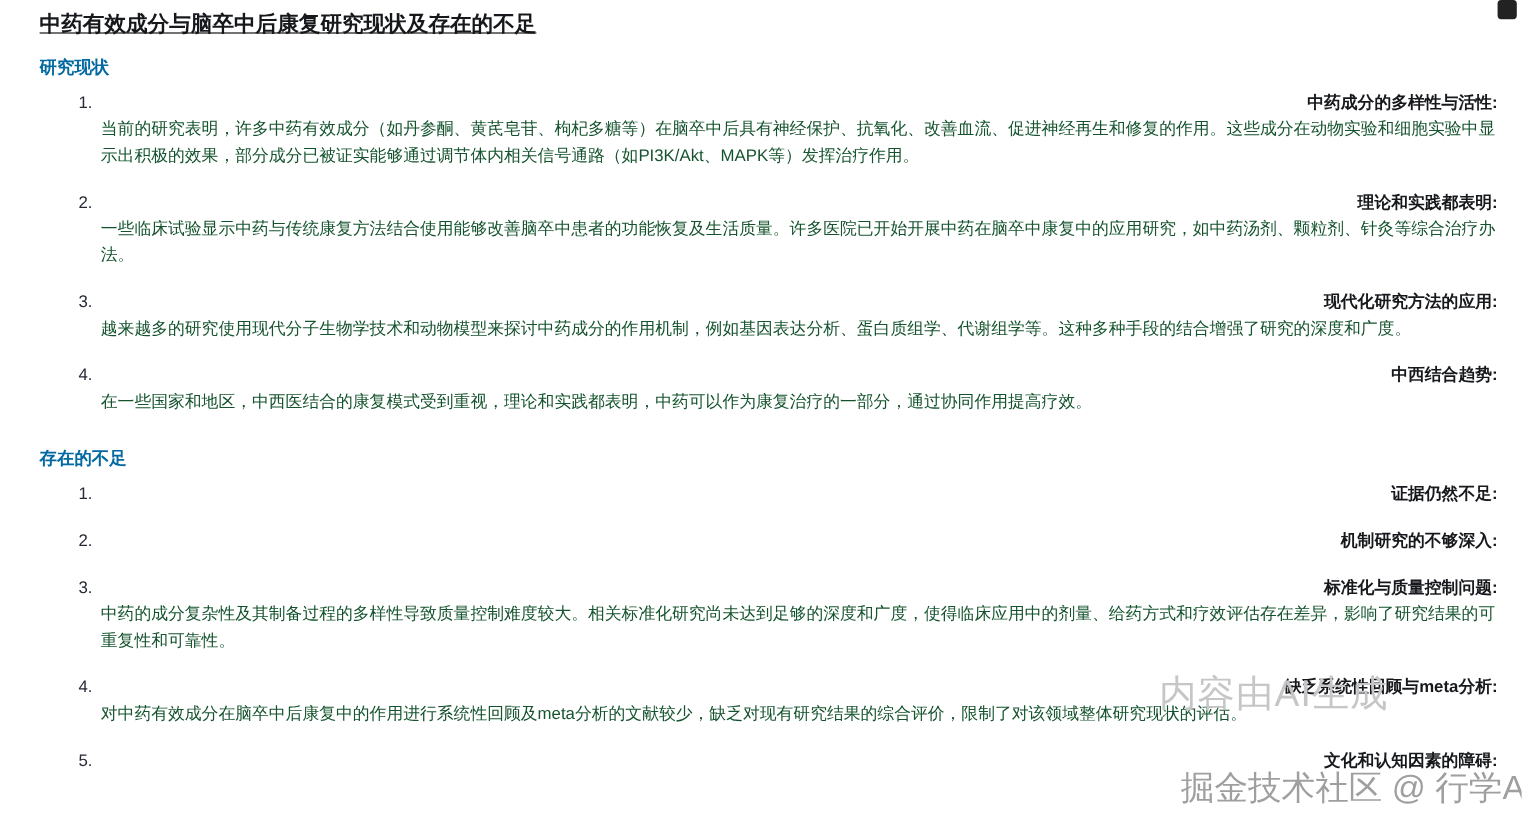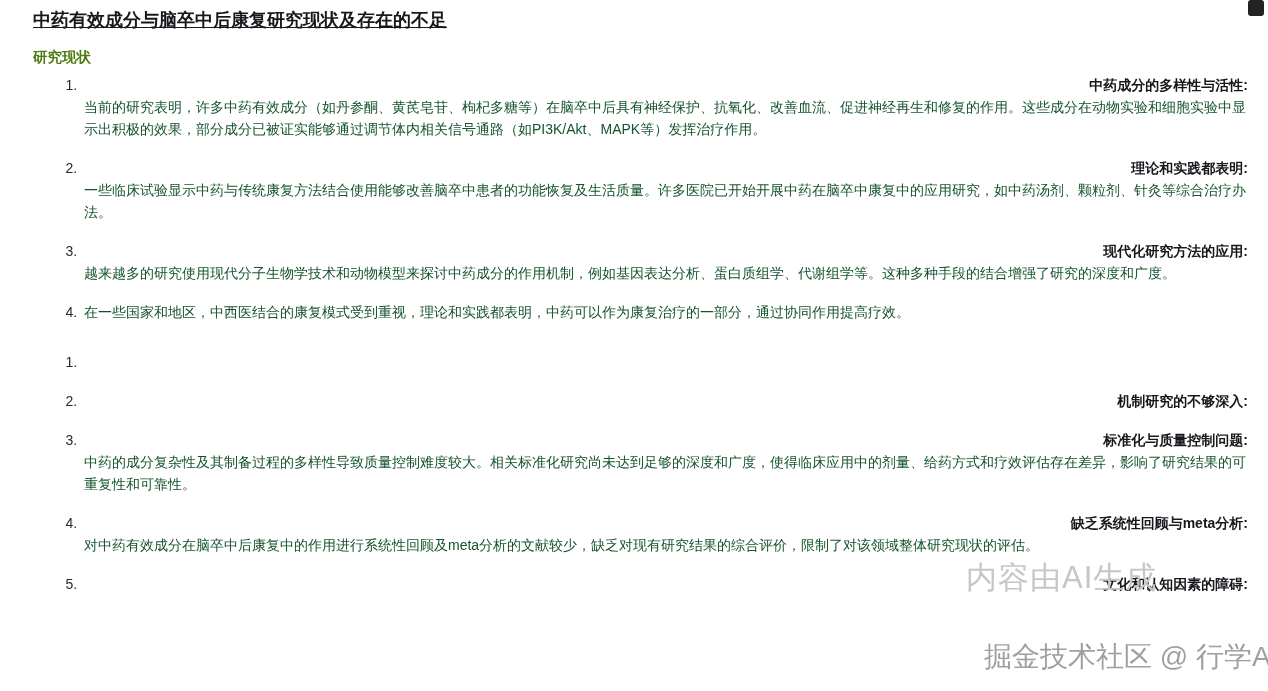--- a/index.html
+++ b/index.html
@@ -21,21 +21,21 @@
     line-height: 24px;
     font-weight: 700;
     color: #16181c;
     margin: 0 0 15px 0;
     text-decoration: underline;
   }
   .section-heading {
     font-size: 14.5px;
     line-height: 20px;
     font-weight: 700;
-    color: #4d7c0f;
+    color: #0369a1;
     margin: 0 0 7px 0;
   }
   ol.item-list {
     margin: 0 0 28px 0;
     padding: 0 0 0 48px;
   }
   ol.item-list > li {
     font-size: 14px;
     line-height: 22px;
     margin-bottom: 17px;
@@ -100,27 +100,30 @@
     </li>
     <li>
       <strong class="item-title">理论和实践都表明:</strong>
       <p class="item-body">一些临床试验显示中药与传统康复方法结合使用能够改善脑卒中患者的功能恢复及生活质量。许多医院已开始开展中药在脑卒中康复中的应用研究，如中药汤剂、颗粒剂、针灸等综合治疗办法。</p>
     </li>
     <li>
       <strong class="item-title">现代化研究方法的应用:</strong>
       <p class="item-body">越来越多的研究使用现代分子生物学技术和动物模型来探讨中药成分的作用机制，例如基因表达分析、蛋白质组学、代谢组学等。这种多种手段的结合增强了研究的深度和广度。</p>
     </li>
     <li>
+      <strong class="item-title">中西结合趋势:</strong>
       <p class="item-body">在一些国家和地区，中西医结合的康复模式受到重视，理论和实践都表明，中药可以作为康复治疗的一部分，通过协同作用提高疗效。</p>
     </li>
   </ol>
 
+  <h2 class="section-heading">存在的不足</h2>
 
   <ol class="item-list">
     <li>
+      <strong class="item-title">证据仍然不足:</strong>
     </li>
     <li>
       <strong class="item-title">机制研究的不够深入:</strong>
     </li>
     <li>
       <strong class="item-title">标准化与质量控制问题:</strong>
       <p class="item-body">中药的成分复杂性及其制备过程的多样性导致质量控制难度较大。相关标准化研究尚未达到足够的深度和广度，使得临床应用中的剂量、给药方式和疗效评估存在差异，影响了研究结果的可重复性和可靠性。</p>
     </li>
     <li>
       <strong class="item-title">缺乏系统性回顾与meta分析:</strong>

